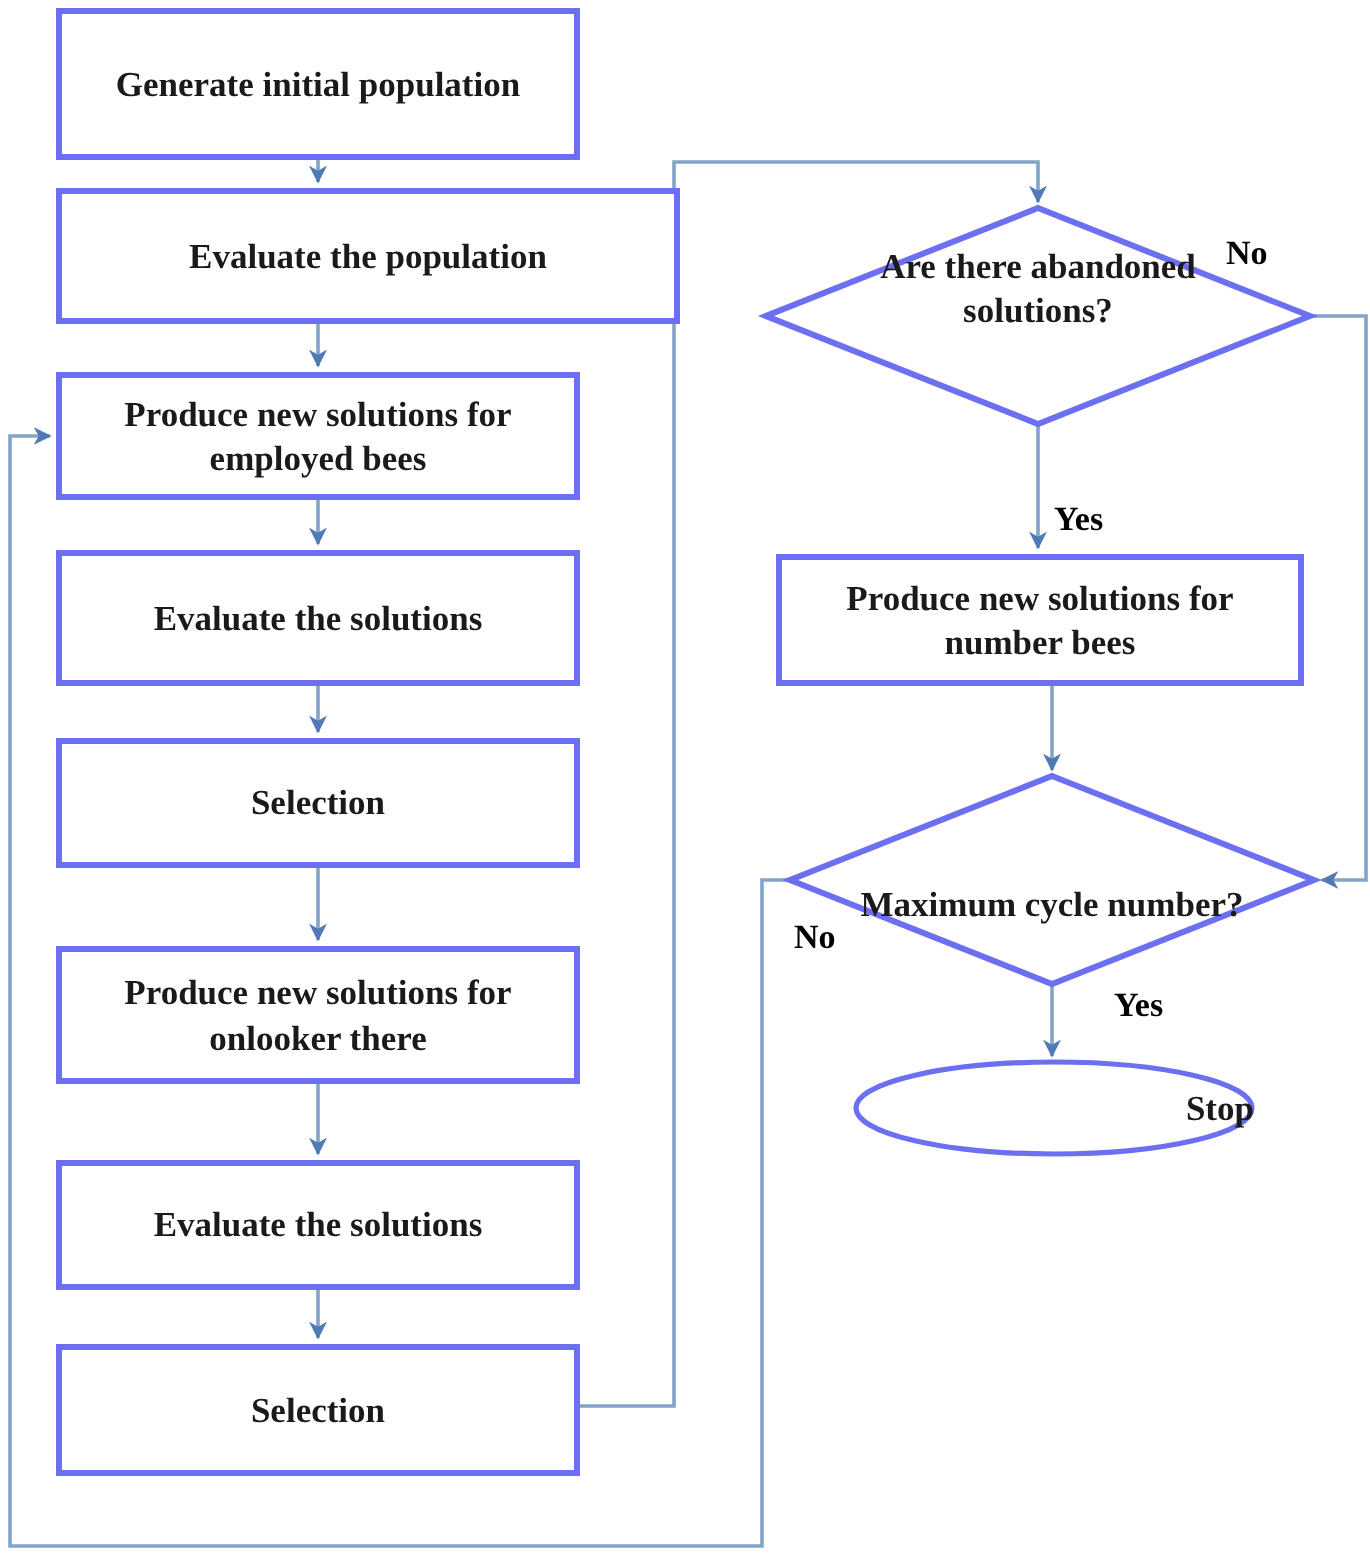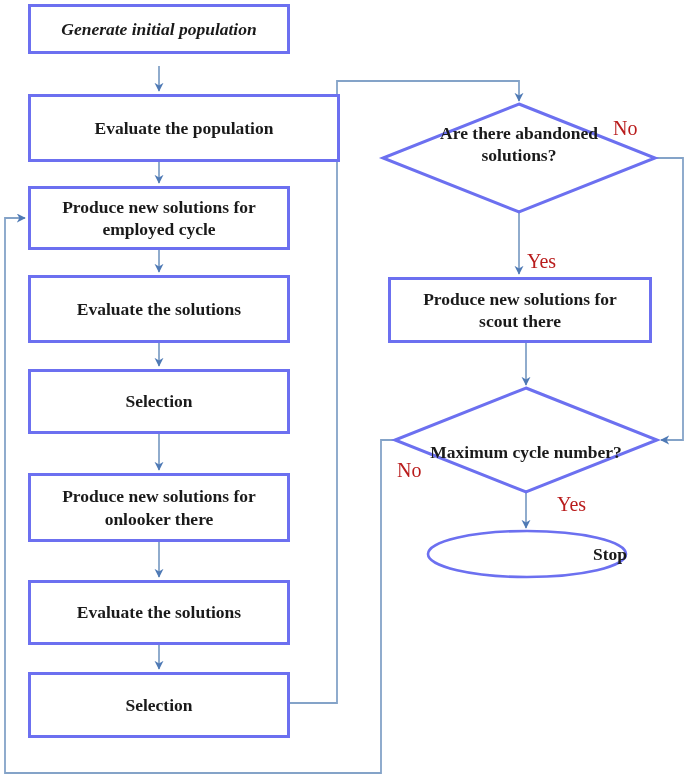--- a/index.html
+++ b/index.html
@@ -38,23 +38,23 @@
     justify-content: center;
     text-align: center;
     font-weight: bold;
     font-size: 17.5px;
     line-height: 1.28;
     color: #1a1a1a;
     pointer-events: none;
   }
   .elabel {
     position: absolute;
-    font-weight: normal;
-    font-size: 20px;
-    color: #b91c1c;
+    font-weight: bold;
+    font-size: 17px;
+    color: #000000;
     white-space: nowrap;
   }
   .line { display: block; }
 </style>
 </head>
 <body>
 
 <div id="canvas">
 
   <svg id="wires" width="685" height="778" viewBox="0 0 685 778">
@@ -83,31 +83,31 @@
     <polyline class="wire" points="526,492 526,528" marker-end="url(#arrow)"></polyline>
 
     <polyline class="wire" points="395,440 381,440 381,773 5,773 5,218 25,218" marker-end="url(#arrow)"></polyline>
 
     <polygon class="shape" points="519,104 655,158 519,212 383,158"></polygon>
     <polygon class="shape" points="526,388 657,440 526,492 395,440"></polygon>
 
     <ellipse class="shape-thin" cx="527" cy="554" rx="99" ry="23"></ellipse>
   </svg>
 
-  <div class="pbox" style="left:28px; top:4px; width:262px; height:50px;font-style:italic;">
+  <div class="pbox" style="left:28px; top:4px; width:262px; height:76px;">
     <span class="line">Generate initial population</span>
   </div>
 
   <div class="pbox" style="left:28px; top:94px; width:312px; height:68px;">
     <span class="line">Evaluate the population</span>
   </div>
 
   <div class="pbox" style="left:28px; top:186px; width:262px; height:64px;">
     <span class="line">Produce new solutions for</span>
-    <span class="line">employed cycle</span>
+    <span class="line">employed bees</span>
   </div>
 
   <div class="pbox" style="left:28px; top:275px; width:262px; height:68px;">
     <span class="line">Evaluate the solutions</span>
   </div>
 
   <div class="pbox" style="left:28px; top:369px; width:262px; height:65px;">
     <span class="line">Selection</span>
   </div>
 
@@ -119,21 +119,21 @@
   <div class="pbox" style="left:28px; top:580px; width:262px; height:65px;">
     <span class="line">Evaluate the solutions</span>
   </div>
 
   <div class="pbox" style="left:28px; top:672px; width:262px; height:66px;">
     <span class="line">Selection</span>
   </div>
 
   <div class="pbox" style="left:388px; top:277px; width:264px; height:66px;">
     <span class="line">Produce new solutions for</span>
-    <span class="line">scout there</span>
+    <span class="line">number bees</span>
   </div>
 
   <div class="overlay" style="left:389px; top:112px; width:260px; height:64px;">
     <span class="line">Are there abandoned</span>
     <span class="line">solutions?</span>
   </div>
 
   <div class="overlay" style="left:396px; top:426px; width:260px; height:28px;margin-top:12px;">
     <span class="line">Maximum cycle number?</span>
   </div>

